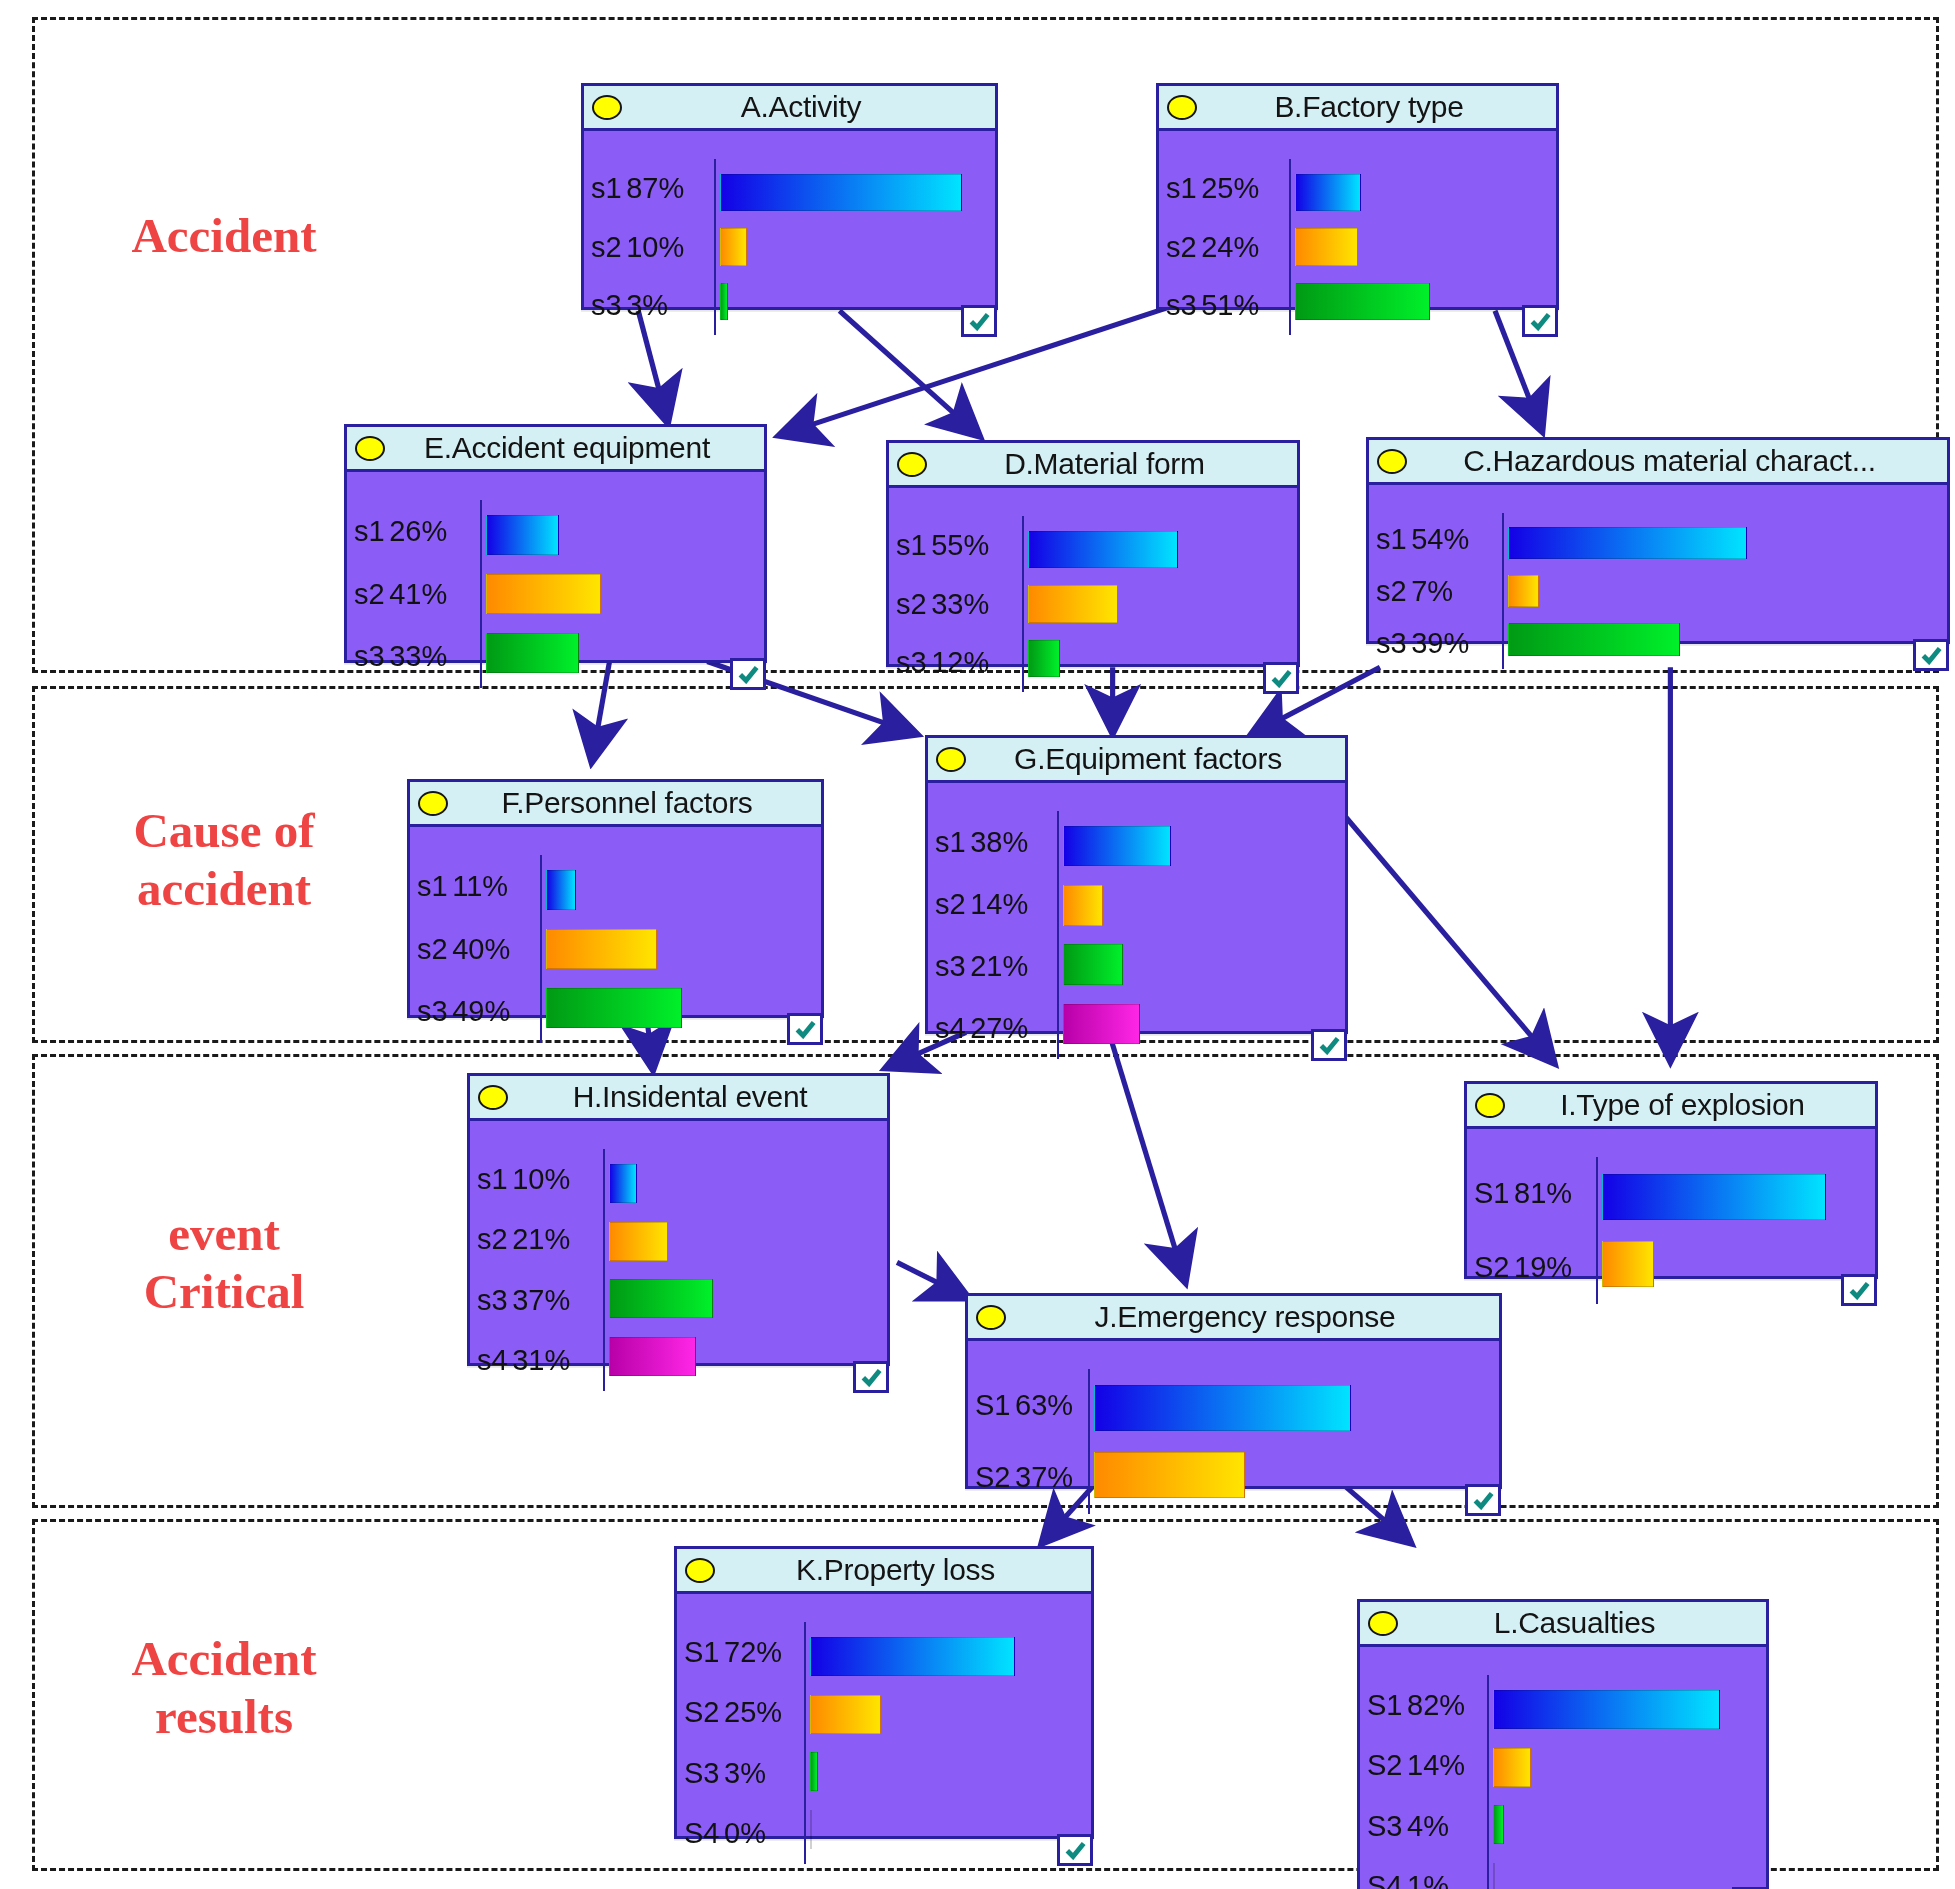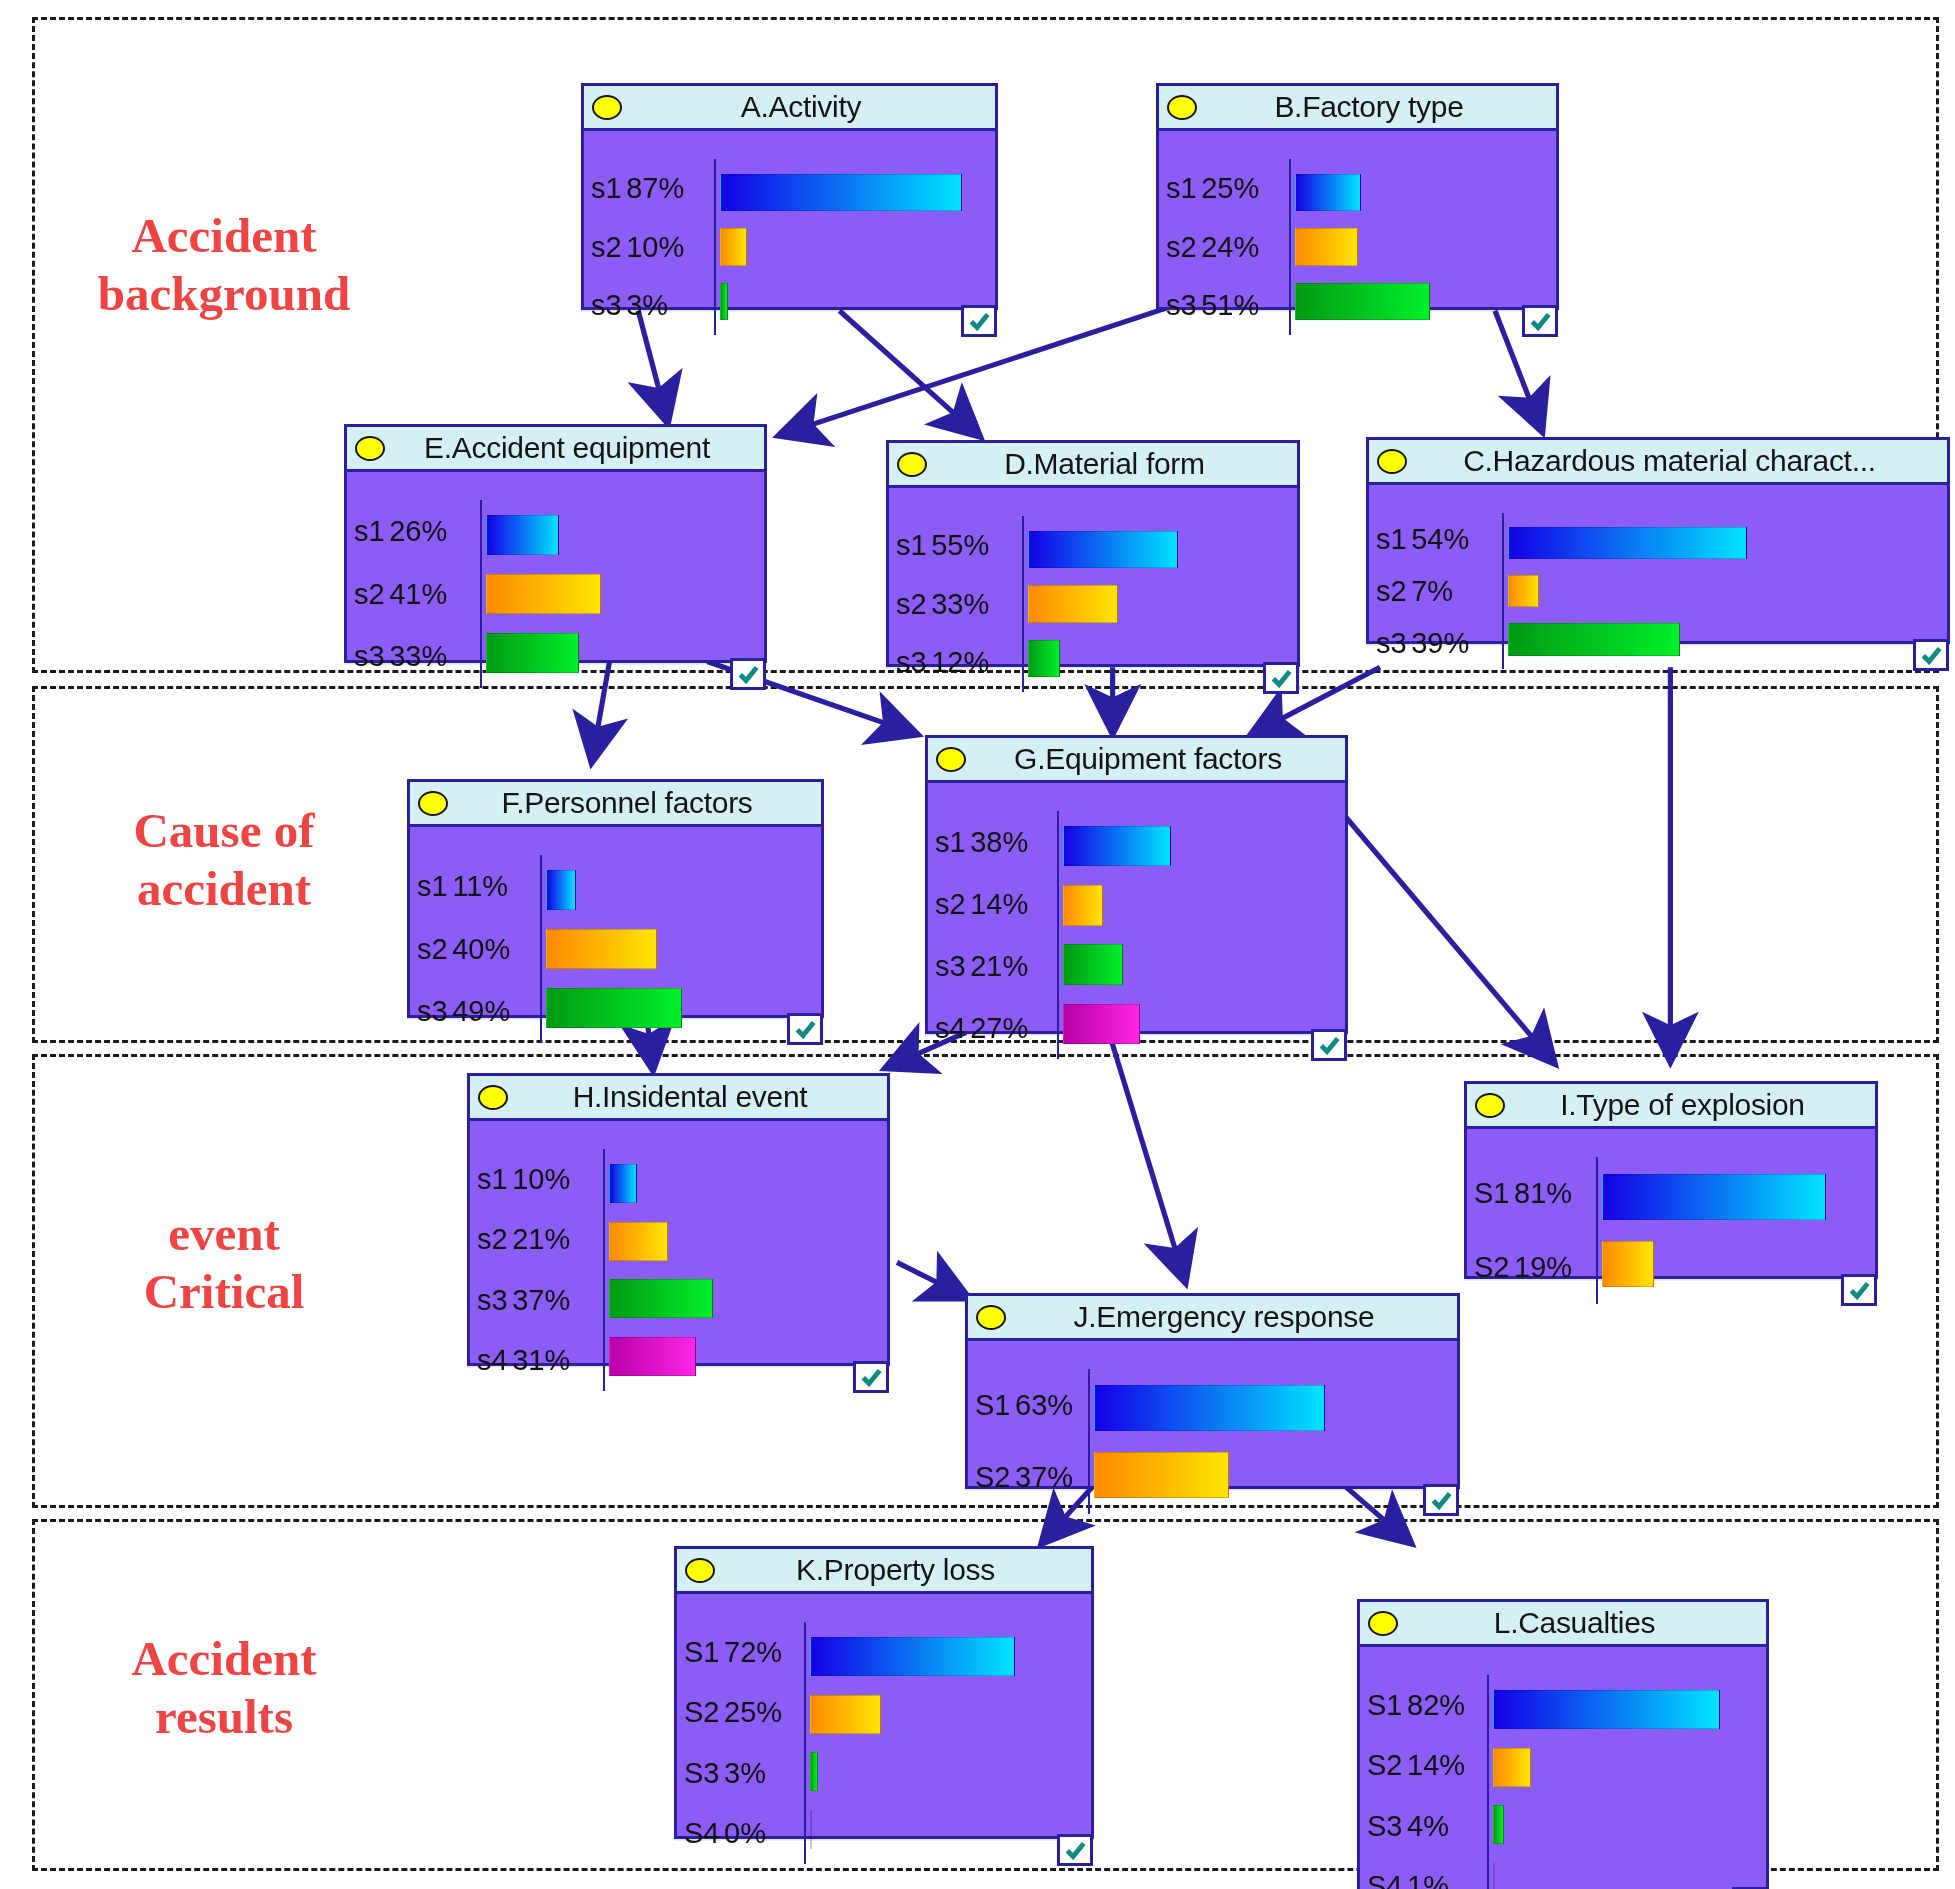--- a/index.html
+++ b/index.html
@@ -53,21 +53,20 @@
 </head>
 <body>
 
 <div class="band" style="left:32px;top:17px;width:1907px;height:656px;"></div>
 <div class="band" style="left:32px;top:686px;width:1907px;height:357px;"></div>
 <div class="band" style="left:32px;top:1054px;width:1907px;height:454px;"></div>
 <div class="band" style="left:32px;top:1519px;width:1907px;height:352px;"></div>
 
 <div class="band-label" style="left:63px;top:207px;">
   <div>Accident</div>
-  <div>background</div>
 </div>
 <div class="band-label" style="left:63px;top:802px;">
   <div>Cause of</div>
   <div>accident</div>
 </div>
 <div class="band-label" style="left:63px;top:1205px;">
   <div>event</div>
   <div>Critical</div>
 </div>
 <div class="band-label" style="left:63px;top:1630px;">
@@ -468,21 +467,21 @@
         </div>
       <div class="check">
         <svg viewBox="0 0 24 24">
             <path d="M2 12 L9 19 L22 3" stroke="#0e8a80" stroke-width="6" fill="none"></path>
           </svg>
       </div>
     </div>
   </div>
 </div>
 
-<div class="node" style="left:965px;top:1293px;width:495px;height:196px;">
+<div class="node" style="left:965px;top:1293px;width:537px;height:196px;">
   <div class="node-head">
     <div class="node-icon"></div>
     <div class="node-title">J.Emergency response</div>
   </div>
   <div class="node-body" style="height:calc(100% - 45px);">
     <div class="labels" style="width:122px;">
       <div class="lab">
           <span class="sn">S1</span>
           <span class="pv">63%</span>
         </div>

